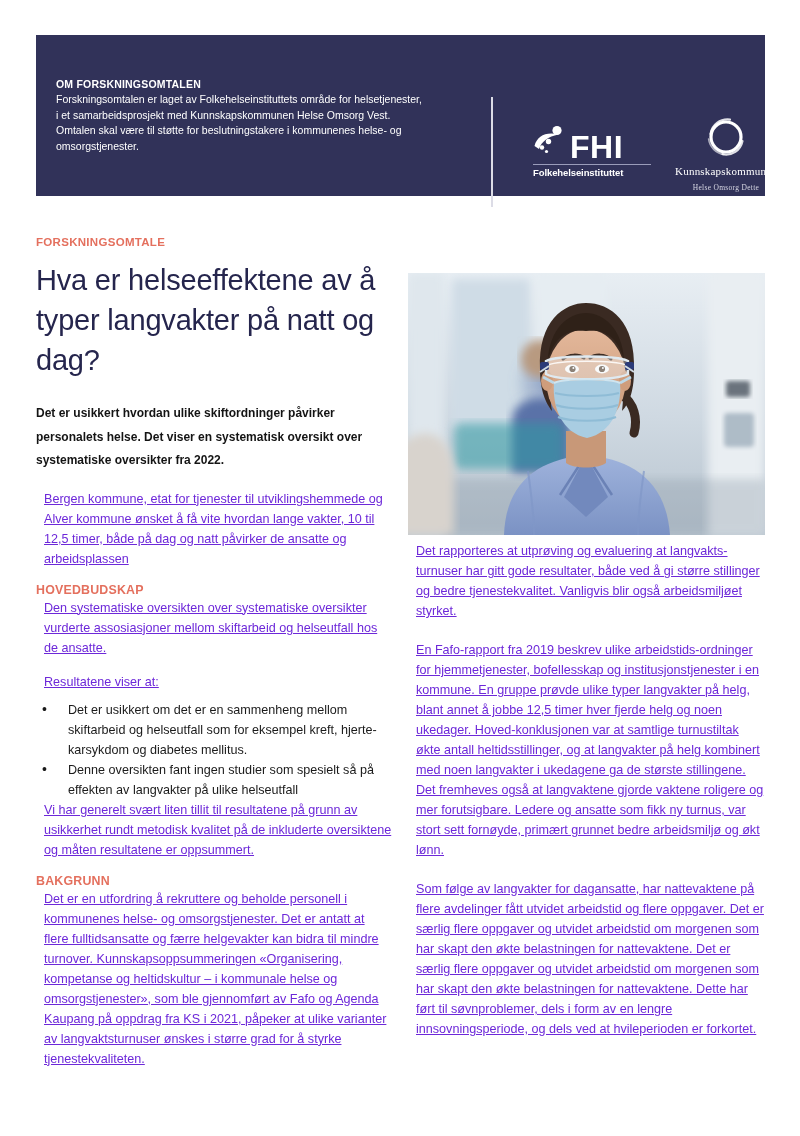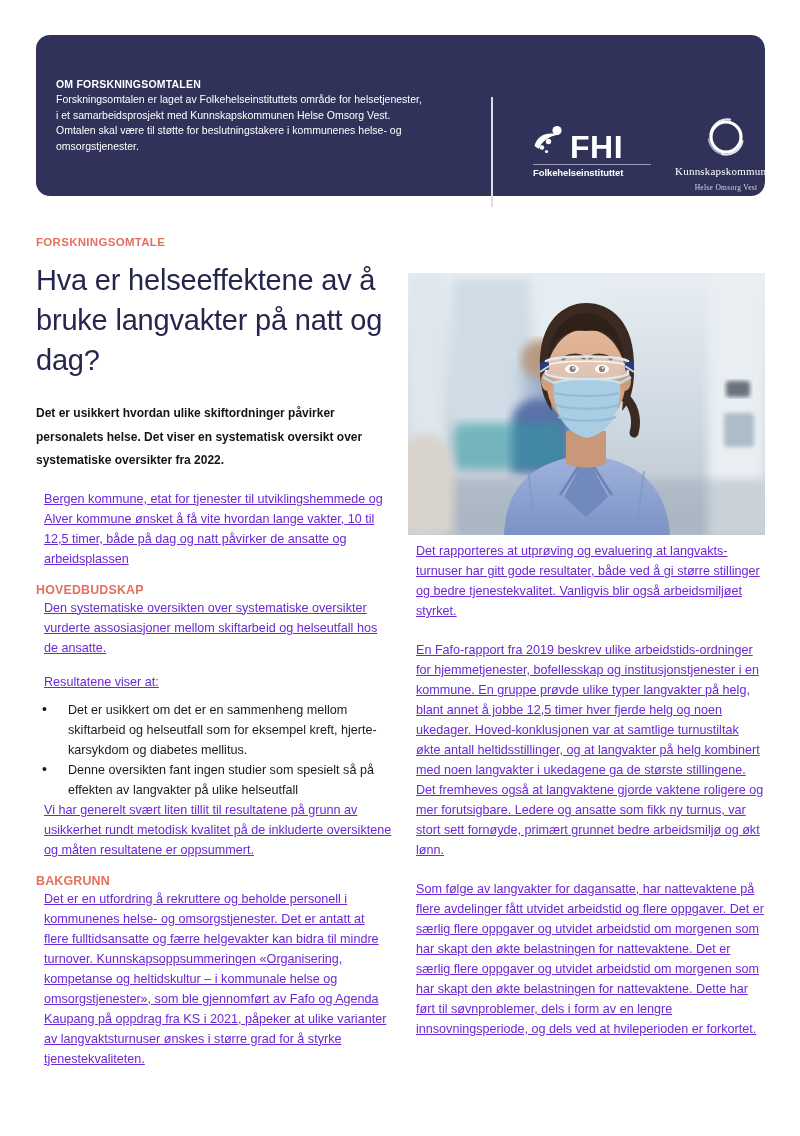--- a/index.html
+++ b/index.html
@@ -21,21 +21,20 @@
   .header-banner {
     position: absolute;
     left: 36px;
     top: 35px;
     width: 729px;
     height: 161px;
     background: #313259;
     box-sizing: border-box;
     display: flex;
     align-items: center;
-    border-radius: 14px;
   }
   .header-left {
     width: 420px;
     padding-left: 20px;
     box-sizing: border-box;
   }
   .header-kicker {
     color: #ffffff;
     font-size: 10.5px;
     font-weight: 600;
@@ -251,27 +250,27 @@
   <div class="logo-kk">
     <div class="kk-ring">
       <svg width="44" height="44" viewBox="0 0 44 44" aria-hidden="true">
         <circle cx="22" cy="22" r="15" fill="none" stroke="#ffffff" stroke-width="3.2"></circle>
         <path d="M6.5 19 C8 9.5, 16 3.5, 26 4.6" fill="none" stroke="#ffffff" stroke-width="2.2" stroke-linecap="round" opacity="0.85"></path>
         <path d="M38.5 26 C36.5 35.5, 28 41, 18.5 39.2" fill="none" stroke="#ffffff" stroke-width="2.2" stroke-linecap="round" opacity="0.85"></path>
         <path d="M4.6 24 C5.6 32, 12 38.5, 20 39.5" fill="none" stroke="#ffffff" stroke-width="1.6" stroke-linecap="round" opacity="0.6"></path>
       </svg>
     </div>
     <div class="kk-name">Kunnskapskommunen</div>
-    <div class="kk-tag">Helse Omsorg Vest</div>
+    <div class="kk-tag">Helse Omsorg Dette</div>
   </div>
 </div>
 
 <div class="col-left">
   <div class="kicker">FORSKNINGSOMTALE</div>
-  <h1 class="doc-title">Hva er helseeffektene av å bruke langvakter på natt og dag?</h1>
+  <h1 class="doc-title">Hva er helseeffektene av å typer langvakter på natt og dag?</h1>
   <p class="lede">Det er usikkert hvordan ulike skiftordninger påvirker personalets helse. Det viser en systematisk oversikt over systematiske oversikter fra 2022.</p>
   <p class="para">Bergen kommune, etat for tjenester til utviklingshemmede og Alver kommune ønsket å få vite hvordan lange vakter, 10 til 12,5 timer, både på dag og natt påvirker de ansatte og arbeidsplassen</p>
 
   <div class="section-head">HOVEDBUDSKAP</div>
   <p class="para">Den systematiske oversikten over systematiske oversikter vurderte assosiasjoner mellom skiftarbeid og helseutfall hos de ansatte.</p>
   <p class="para tight">Resultatene viser at:</p>
   <ul class="bullets">
     <li>Det er usikkert om det er en sammenheng mellom skiftarbeid og helseutfall som for eksempel kreft, hjerte-karsykdom og diabetes mellitus.</li>
     <li>Denne oversikten fant ingen studier som spesielt så på effekten av langvakter på ulike helseutfall</li>
   </ul>

